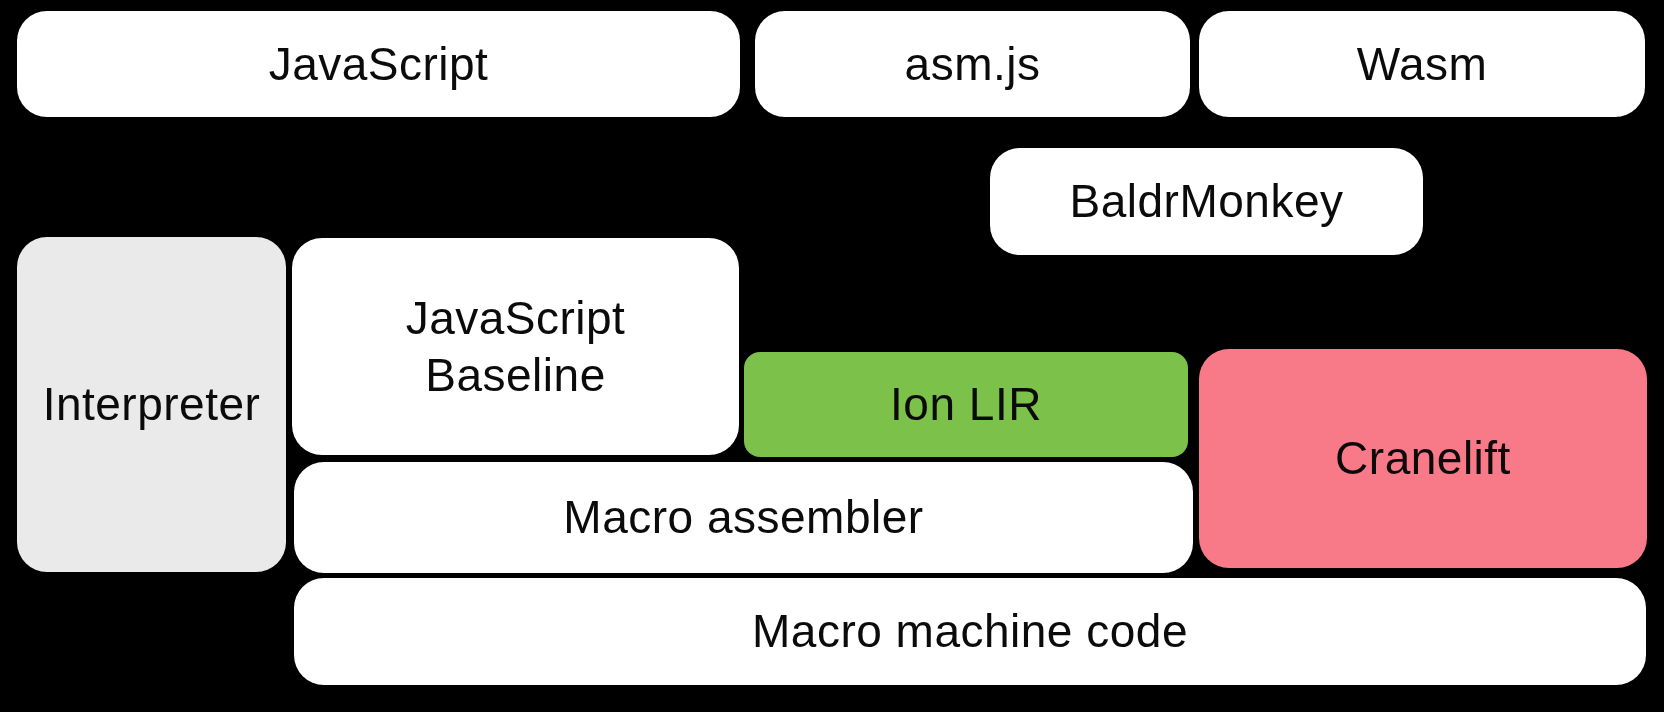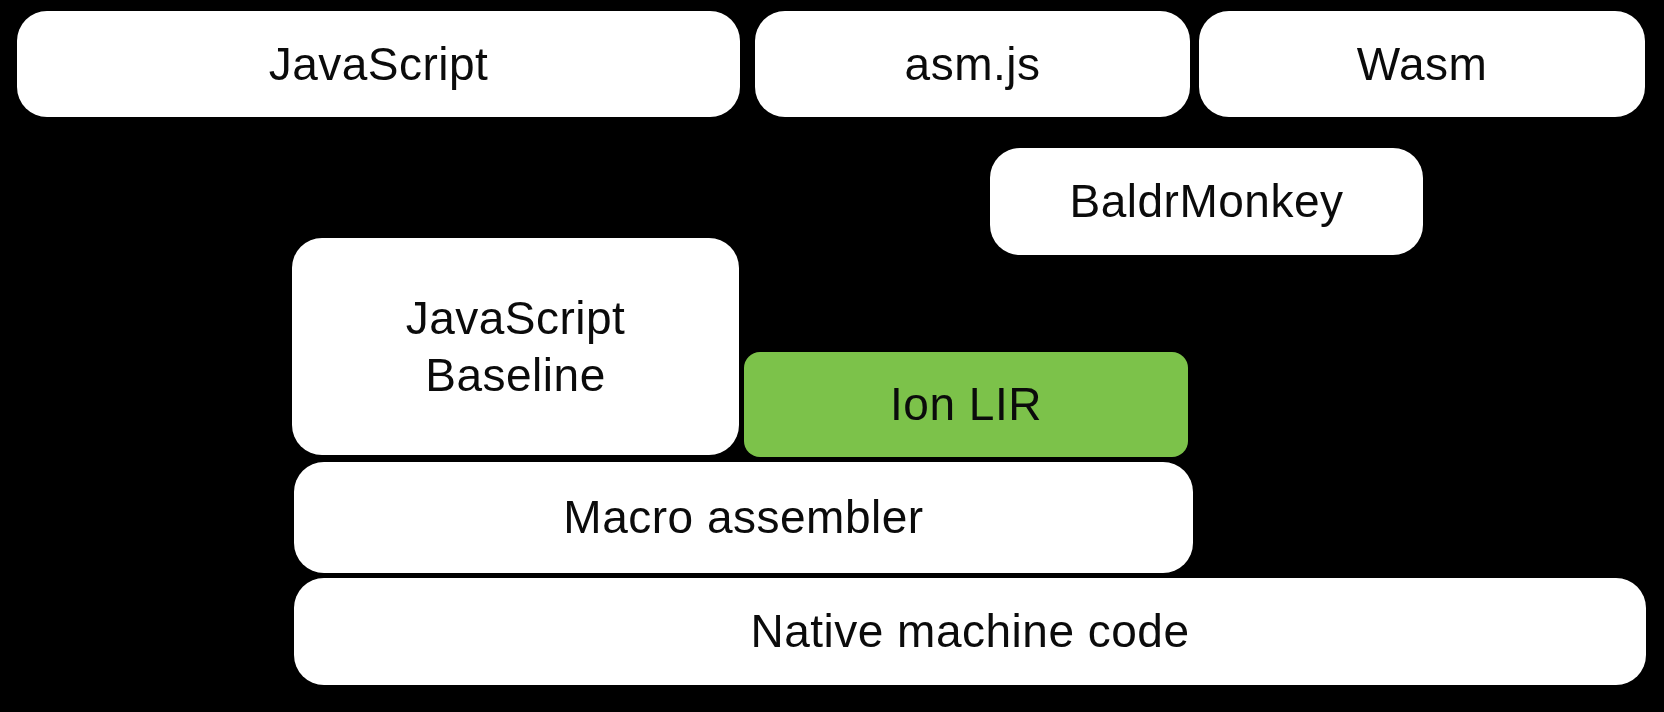--- a/index.html
+++ b/index.html
@@ -67,35 +67,41 @@
 
   <div class="box b-wasm">
     <span>Wasm</span>
   </div>
 
 
   <div class="box b-baldrmonkey">
     <span>BaldrMonkey</span>
   </div>
 
+  <div class="box b-interpreter">
+    <span>Interpreter</span>
+  </div>
 
   <div class="box b-baseline two-line">
     <div>
       <span>JavaScript</span>
       <span>Baseline</span>
     </div>
   </div>
 
 
   <div class="box b-ion-lir">
     <span>Ion LIR</span>
   </div>
 
+  <div class="box b-cranelift">
+    <span>Cranelift</span>
+  </div>
 
   <div class="box b-macro">
     <span>Macro assembler</span>
   </div>
 
   <div class="box b-native">
-    <span>Native machine code</span>
+    <span>Macro machine code</span>
   </div>
 
 </div>
 
 </body></html>

